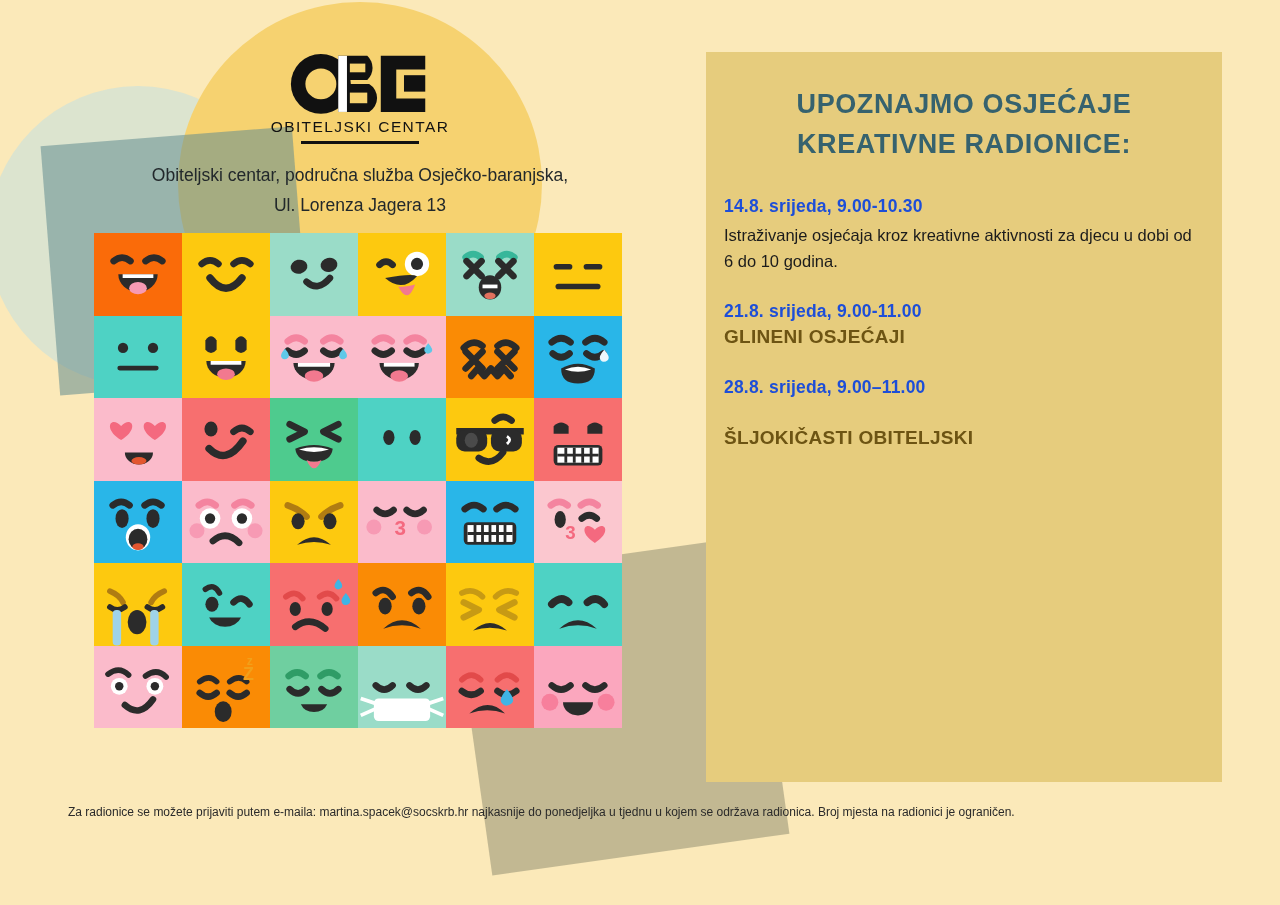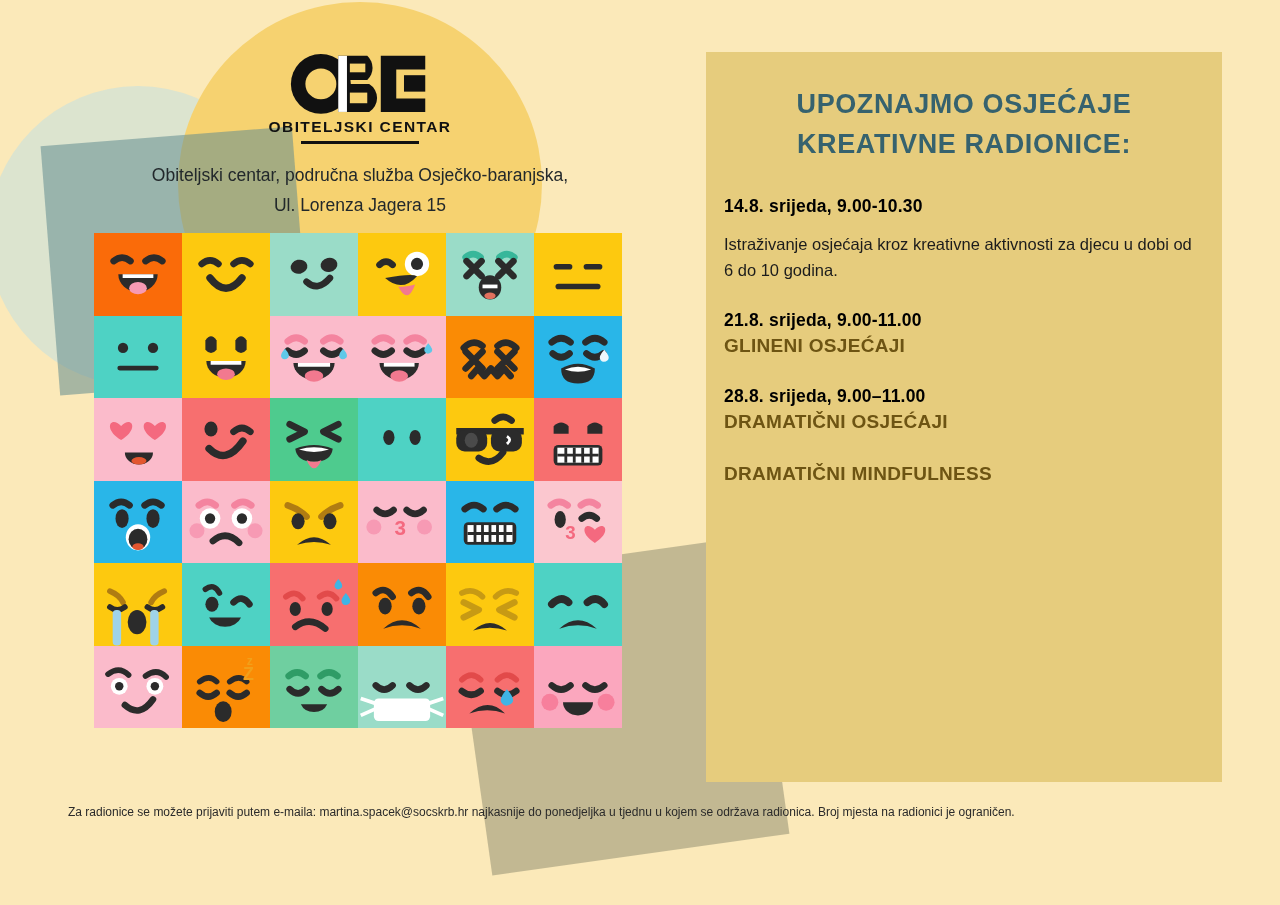--- a/index.html
+++ b/index.html
@@ -36,21 +36,21 @@
   #header-block {
     position: absolute; left: 110px; top: 52px; width: 500px;
     text-align: center; z-index: 6;
   }
   #logo-mark {
     position: relative; height: 64px; width: 145px;
     margin: 0 auto 2px auto;
   }
   #logo-mark svg { display: block; }
   #logo-wordmark {
-    font-size: 15.5px; font-weight: bold; letter-spacing: 1.4px;
+    font-size: 15.5px; font-weight: normal; letter-spacing: 1.4px;
     color: #111; margin-top: 1px;
   }
   #logo-rule {
     width: 118px; height: 3px; background: #111;
     margin: 5px auto 0 auto;
   }
   #address-block {
     margin-top: 16px; color: #22282b;
     font-size: 17.5px; line-height: 30px;
   }
@@ -76,30 +76,30 @@
   #panel-title {
     text-align: center; color: #36626e;
     font-size: 27px; font-weight: bold; letter-spacing: .6px;
     line-height: 40px; padding: 32px 20px 0 20px;
   }
   #panel-title .t-line { display: block; }
   #workshop-list { padding: 30px 22px 0 18px; }
   .workshop { margin-bottom: 25px; }
   .workshop:last-child { margin-bottom: 0; }
   .ws-date {
-    color: #000000; font-size: 17.5px; font-weight: bold;
+    color: #1d4ed8; font-size: 17.5px; font-weight: bold;
     letter-spacing: .2px; line-height: 24px;
   }
   .ws-title {
     color: #6d5413; font-size: 19px; font-weight: bold;
     letter-spacing: .3px; line-height: 27px;
   }
   .ws-desc {
     color: #1c1c1c; font-size: 16.5px; line-height: 26px;
-    margin-top: 13px;
+    margin-top: 4px;
   }
 
   
   #footer-note {
     position: absolute; left: 68px; top: 800px; width: 1135px;
     color: #2a2a2a; font-size: 12px; line-height: 24px; z-index: 6;
   }
 </style>
 </head>
 <body>
@@ -123,21 +123,21 @@
       <rect x="52" y="4" width="9" height="58" fill="#fff"></rect>
 
       <path d="M96 4 h46 v14 h-30 v30 h30 v14 h-46 z" fill="#111"></path>
       <rect x="120" y="24" width="22" height="17" fill="#111"></rect>
     </svg>
   </div>
   <div id="logo-wordmark">OBITELJSKI CENTAR</div>
   <div id="logo-rule"></div>
   <div id="address-block">
     <div>Obiteljski centar, područna služba Osječko-baranjska,</div>
-    <div>Ul. Lorenza Jagera 15</div>
+    <div>Ul. Lorenza Jagera 13</div>
   </div>
 </div>
 
 <div id="emoji-grid">
     <div class="emoji-cell" style="background: rgb(250, 107, 9);">
       <svg viewBox="0 0 88 88" xmlns="http://www.w3.org/2000/svg" preserveAspectRatio="xMidYMid meet">
         <path d="M18 30 q9 -7.6499999999999995 18 0" stroke="#2b2b2b" stroke-width="7" fill="none" stroke-linecap="round"></path>
         <path d="M52 30 q9 -7.6499999999999995 18 0" stroke="#2b2b2b" stroke-width="7" fill="none" stroke-linecap="round"></path>
         <path d="M23 44 a21 19 0 0 0 42 0 z" fill="#2b2b2b"></path>
         <path d="M27.62 44 h32.76 v4 h-32.76 z" fill="#fff"></path>
@@ -483,21 +483,20 @@
       <div class="workshop">
         <div class="ws-date">14.8. srijeda, 9.00-10.30</div>
         <div class="ws-desc">Istraživanje osjećaja kroz kreativne aktivnosti za djecu u dobi od 6 do 10 godina.</div>
       </div>
       <div class="workshop">
         <div class="ws-date">21.8. srijeda, 9.00-11.00</div>
         <div class="ws-title">GLINENI OSJEĆAJI</div>
       </div>
       <div class="workshop">
         <div class="ws-date">28.8. srijeda, 9.00–11.00</div>
-        <div class="ws-title">DRAMATIČNI OSJEĆAJI</div>
       </div>
       <div class="workshop">
-        <div class="ws-title">DRAMATIČNI MINDFULNESS</div>
+        <div class="ws-title">ŠLJOKIČASTI OBITELJSKI</div>
       </div>
     </div>
 </div>
 
 <div id="footer-note">Za radionice se možete prijaviti  putem e-maila: martina.spacek@socskrb.hr najkasnije do ponedjeljka u tjednu u kojem se održava radionica. Broj mjesta na radionici je ograničen.</div>
 
 </body></html>

